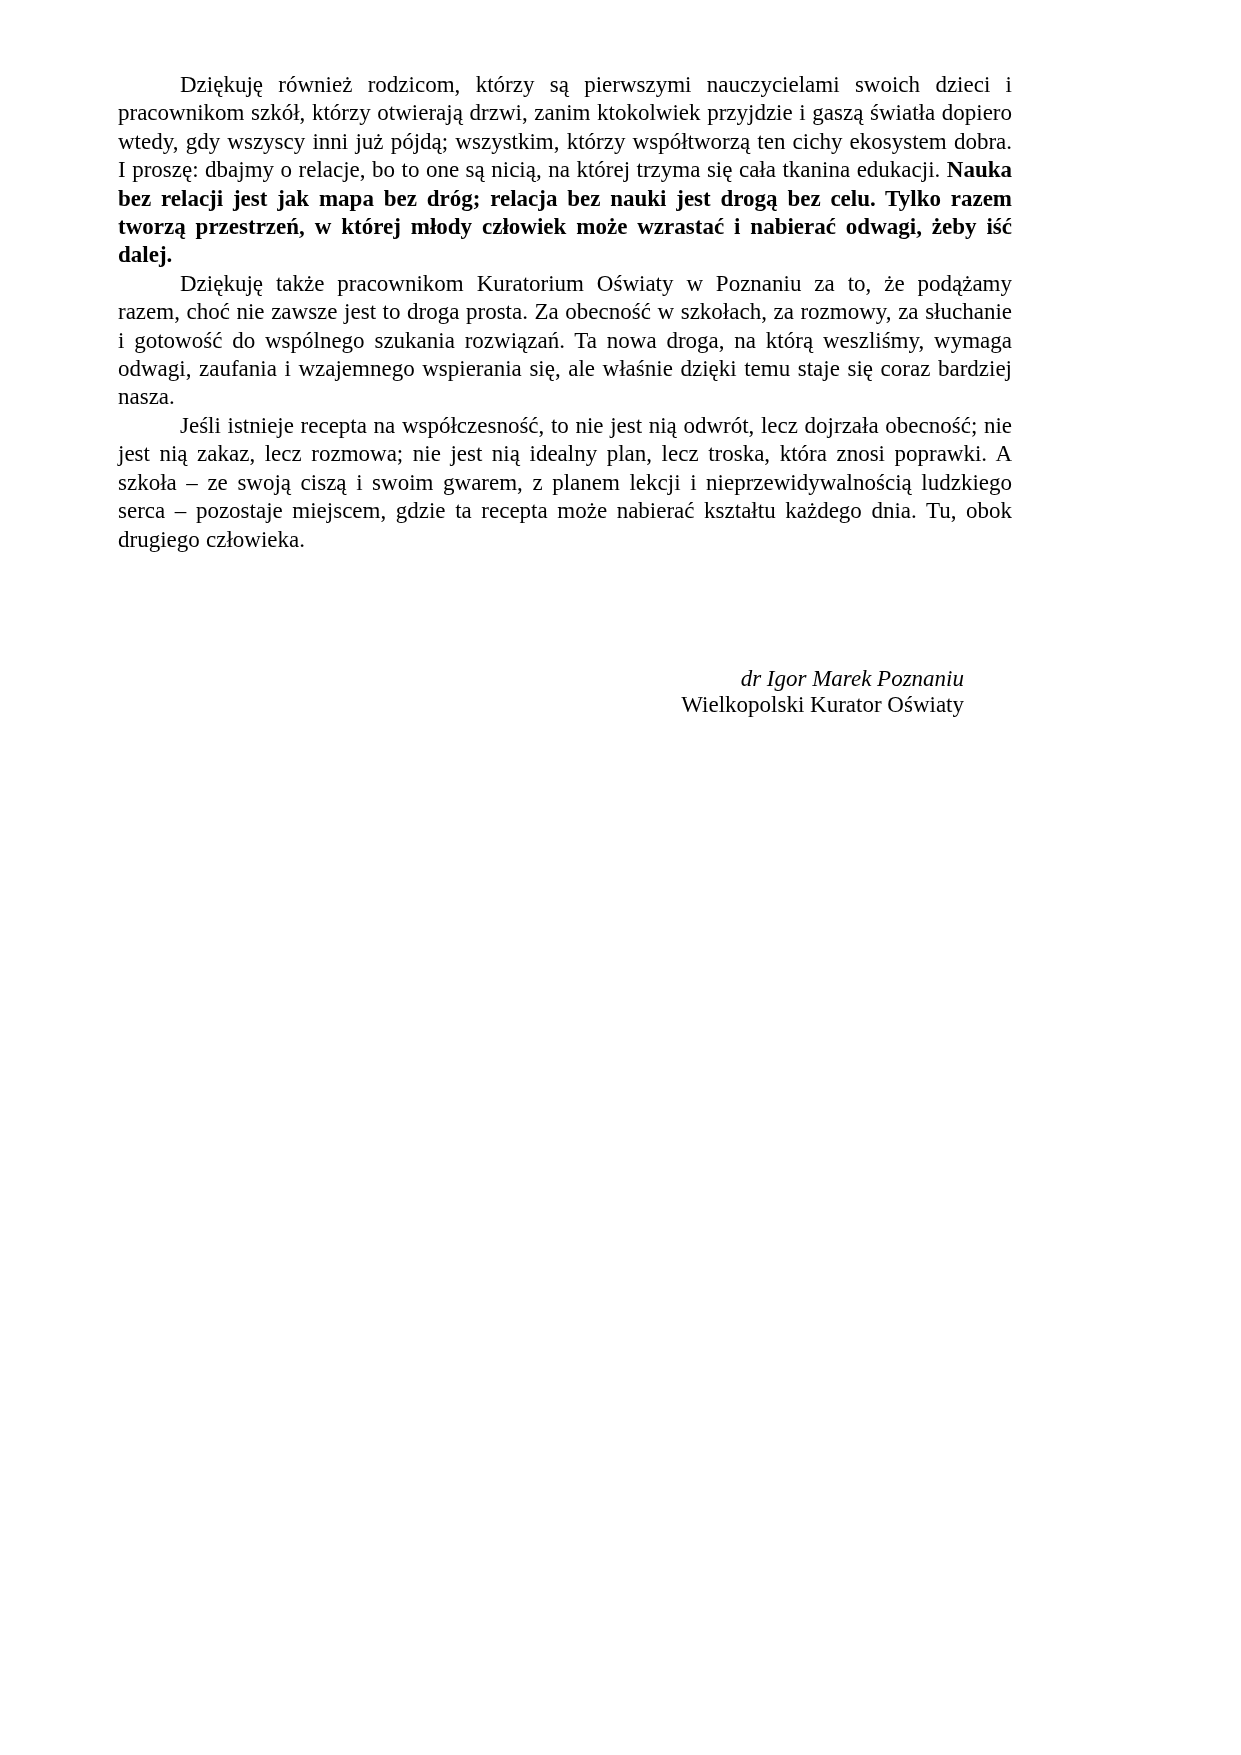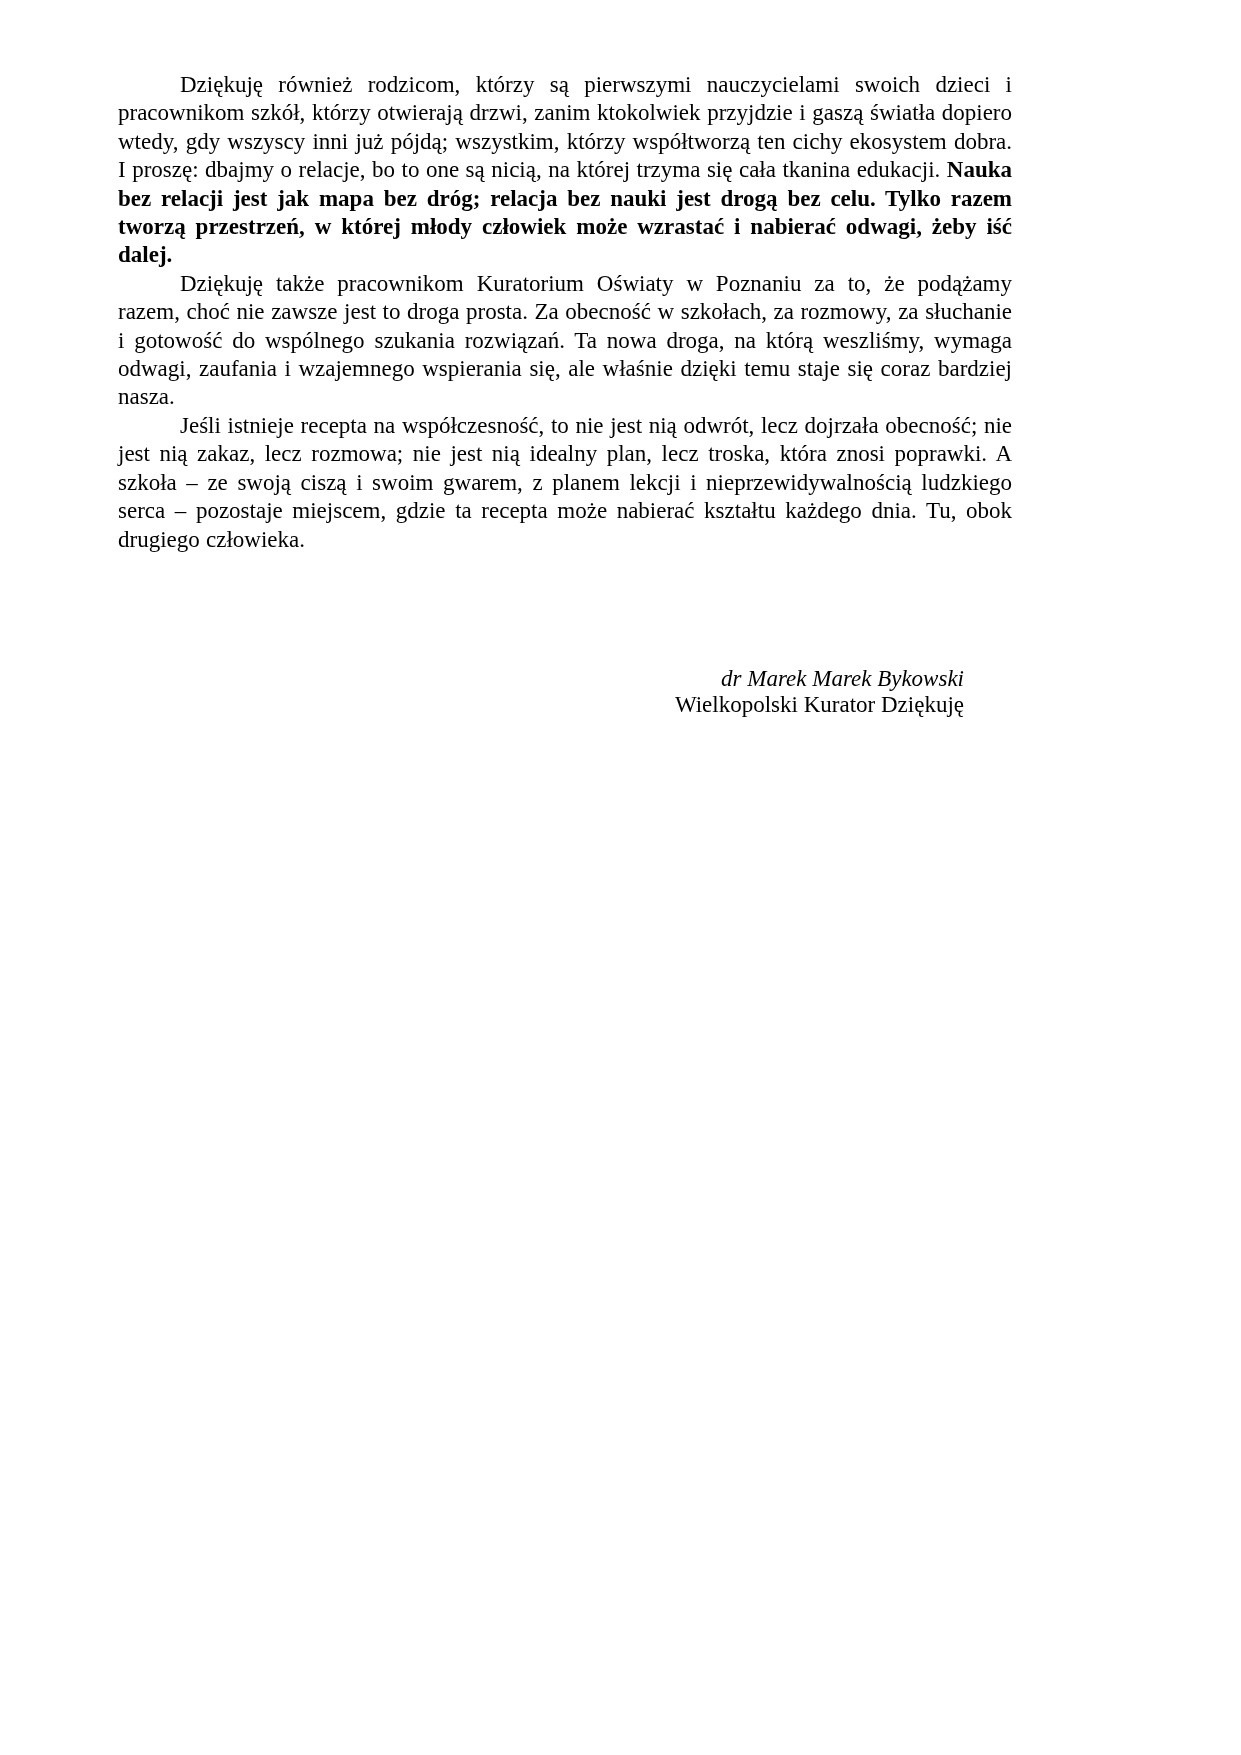--- a/index.html
+++ b/index.html
@@ -52,17 +52,17 @@
     <p><span class="run">Dziękuję również rodzicom, którzy są pierwszymi nauczycielami swoich dzieci i pracownikom szkół, którzy otwierają drzwi, zanim ktokolwiek przyjdzie i gaszą światła dopiero wtedy, gdy wszyscy inni już pójdą; wszystkim, którzy współtworzą ten cichy ekosystem dobra. I proszę: dbajmy o relacje, bo to one są nicią, na której trzyma się cała tkanina edukacji. </span><span class="run run-bold">Nauka bez relacji jest jak mapa bez dróg; relacja bez nauki jest drogą bez celu. Tylko razem tworzą przestrzeń, w której młody człowiek może wzrastać i nabierać odwagi, żeby iść dalej.</span></p>
 
     <p><span class="run">Dziękuję także pracownikom Kuratorium Oświaty w Poznaniu za to, że podążamy razem, choć nie zawsze jest to droga prosta. Za obecność w szkołach, za rozmowy, za słuchanie i gotowość do wspólnego szukania rozwiązań. Ta nowa droga, na którą weszliśmy, wymaga odwagi, zaufania i wzajemnego wspierania się, ale właśnie dzięki temu staje się coraz bardziej nasza.</span></p>
 
     <p><span class="run">Jeśli istnieje recepta na współczesność, to nie jest nią odwrót, lecz dojrzała obecność; nie jest nią zakaz, lecz rozmowa; nie jest nią idealny plan, lecz troska, która znosi poprawki. A szkoła – ze swoją ciszą i swoim gwarem, z planem lekcji i nieprzewidywalnością ludzkiego serca – pozostaje miejscem, gdzie ta recepta może nabierać kształtu każdego dnia. Tu, obok drugiego człowieka.</span></p>
 
 
   </div>
 
   <div class="signature">
-    <div class="sig-name">dr Marek Marek Bykowski</div>
-    <div class="sig-title">Wielkopolski Kurator Dziękuję</div>
+    <div class="sig-name">dr Igor Marek Poznaniu</div>
+    <div class="sig-title">Wielkopolski Kurator Oświaty</div>
   </div>
 
 </div>
 
 </body></html>

